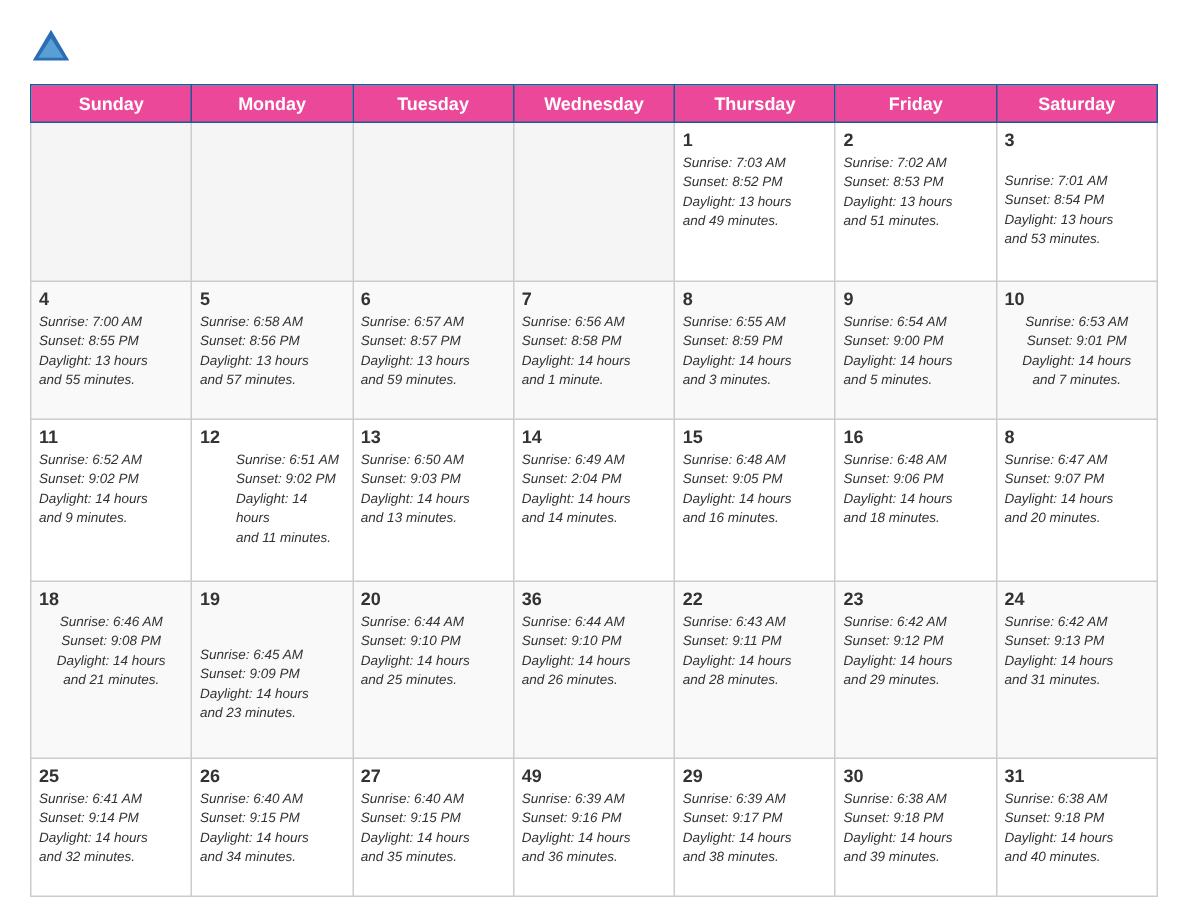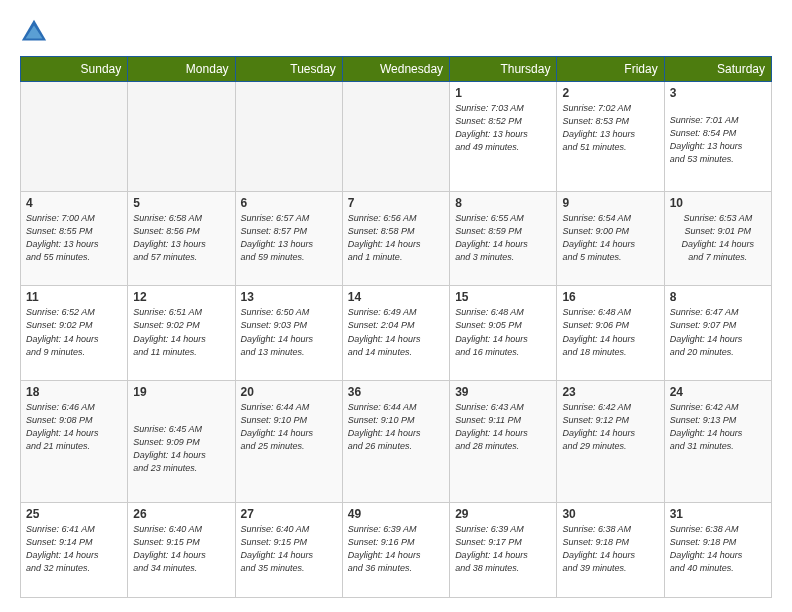--- a/index.html
+++ b/index.html
@@ -59,26 +59,26 @@
     .location {
       font-size: 15px;
       color: #555;
     }
     .calendar {
       width: 100%;
       border-collapse: collapse;
       flex: 1;
     }
     .calendar th {
-      background-color: #4d7c0f;
+      background-color: #ec4899;
       color: #fff;
       font-size: 12px;
-      font-weight: normal;
+      font-weight: bold;
       padding: 5px 6px;
-      text-align: right;
+      text-align: center;
       border: 1px solid #1a5a9a;
     }
     .calendar td {
       border: 1px solid #ccc;
       vertical-align: top;
       padding: 4px 5px;
       width: 107px;
       font-size: 9.5px;
       color: #333;
       background: #fff;
@@ -218,21 +218,21 @@
         <tr>
           <td>
             <span class="day-num">11</span>
             <div class="day-info" style="white-space: pre-line;">Sunrise: 6:52 AM
 Sunset: 9:02 PM
 Daylight: 14 hours
 and 9 minutes.</div>
           </td>
           <td>
             <span class="day-num">12</span>
-            <div class="day-info" style="white-space: pre-line;">Sunrise: 6:51 AM
+            <div class="day-info" style="white-space: pre-line; margin-left: 24px;">Sunrise: 6:51 AM
 Sunset: 9:02 PM
 Daylight: 14 hours
 and 11 minutes.</div>
           </td>
           <td>
             <span class="day-num">13</span>
             <div class="day-info" style="white-space: pre-line;">Sunrise: 6:50 AM
 Sunset: 9:03 PM
 Daylight: 14 hours
 and 13 minutes.</div>
@@ -262,21 +262,21 @@
             <span class="day-num">8</span>
             <div class="day-info" style="white-space: pre-line;">Sunrise: 6:47 AM
 Sunset: 9:07 PM
 Daylight: 14 hours
 and 20 minutes.</div>
           </td>
         </tr>
         <tr>
           <td>
             <span class="day-num">18</span>
-            <div class="day-info" style="white-space: pre-line;">Sunrise: 6:46 AM
+            <div class="day-info" style="white-space: pre-line; text-align: center;">Sunrise: 6:46 AM
 Sunset: 9:08 PM
 Daylight: 14 hours
 and 21 minutes.</div>
           </td>
           <td>
             <span class="day-num">19</span>
             <div class="day-info" style="white-space: pre-line; margin-top: 24px;">Sunrise: 6:45 AM
 Sunset: 9:09 PM
 Daylight: 14 hours
 and 23 minutes.</div>
@@ -289,21 +289,21 @@
 and 25 minutes.</div>
           </td>
           <td>
             <span class="day-num">36</span>
             <div class="day-info" style="white-space: pre-line;">Sunrise: 6:44 AM
 Sunset: 9:10 PM
 Daylight: 14 hours
 and 26 minutes.</div>
           </td>
           <td>
-            <span class="day-num">39</span>
+            <span class="day-num">22</span>
             <div class="day-info" style="white-space: pre-line;">Sunrise: 6:43 AM
 Sunset: 9:11 PM
 Daylight: 14 hours
 and 28 minutes.</div>
           </td>
           <td>
             <span class="day-num">23</span>
             <div class="day-info" style="white-space: pre-line;">Sunrise: 6:42 AM
 Sunset: 9:12 PM
 Daylight: 14 hours

